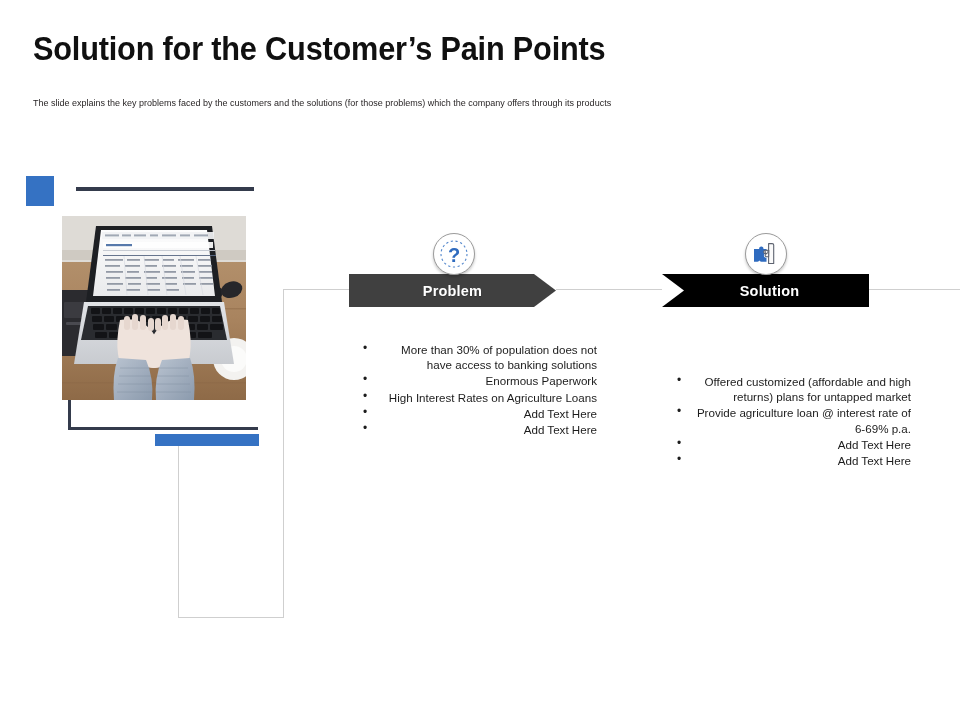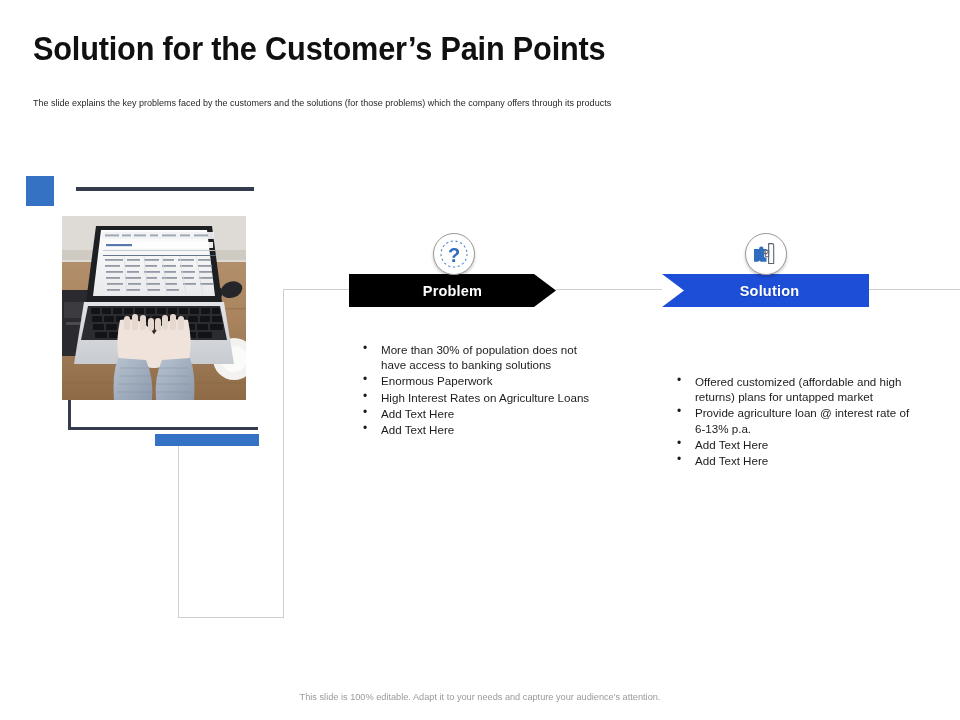--- a/index.html
+++ b/index.html
@@ -98,31 +98,31 @@
 
   
   .photo-svg { display:block; width:184px; height:184px; }
 
   .banner-problem {
     position: absolute;
     left: 349px;
     top: 274px;
     width: 207px;
     height: 33px;
-    background: #000000;
+    background: #404040;
     -webkit-clip-path: polygon(0 0, calc(100% - 22px) 0, 100% 50%, calc(100% - 22px) 100%, 0 100%);
     clip-path: polygon(0 0, calc(100% - 22px) 0, 100% 50%, calc(100% - 22px) 100%, 0 100%);
   }
   .banner-solution {
     position: absolute;
     left: 662px;
     top: 274px;
     width: 207px;
     height: 33px;
-    background: #1d4ed8;
+    background: #000000;
     -webkit-clip-path: polygon(0 0, 100% 0, 100% 100%, 0 100%, 22px 50%);
     clip-path: polygon(0 0, 100% 0, 100% 100%, 0 100%, 22px 50%);
   }
   .banner-label {
     position: absolute;
     left: 0; right: 0;
     top: 50%;
     transform: translateY(-50%);
     text-align: center;
     color: #ffffff;
@@ -150,20 +150,21 @@
   }
   #icon-problem { left: 433px; top: 233px; }
   #icon-solution { left: 745px; top: 233px; }
 
   
   .bullet-list {
     position: absolute;
     font-size: 11.6px;
     color: #1c1c1c;
     line-height: 15.2px;
+    text-align: right;
   }
   #list-problem { left: 359px; top: 342px; width: 238px; }
   #list-solution { left: 673px; top: 342px; width: 238px; margin-top: 32px; }
   .bullet-item {
     position: relative;
     padding-left: 22px;
     margin-bottom: 1px;
   }
   .bullet-item::before {
     content: "\2022";
@@ -421,20 +422,19 @@
   <div class="bullet-list" id="list-problem">
     <div class="bullet-item">More than 30% of population does not have access to banking solutions</div>
     <div class="bullet-item">Enormous Paperwork</div>
     <div class="bullet-item">High Interest Rates on Agriculture Loans</div>
     <div class="bullet-item">Add Text Here</div>
     <div class="bullet-item">Add Text Here</div>
   </div>
 
   <div class="bullet-list" id="list-solution">
     <div class="bullet-item">Offered customized (affordable and high returns) plans for untapped market</div>
-    <div class="bullet-item">Provide agriculture loan @ interest rate of 6-13% p.a.</div>
+    <div class="bullet-item">Provide agriculture loan @ interest rate of 6-69% p.a.</div>
     <div class="bullet-item">Add Text Here</div>
     <div class="bullet-item">Add Text Here</div>
   </div>
 
-  <div id="footer-note">This slide is 100% editable. Adapt it to your needs and capture your audience's attention.</div>
 
 </div>
 
 </body></html>

